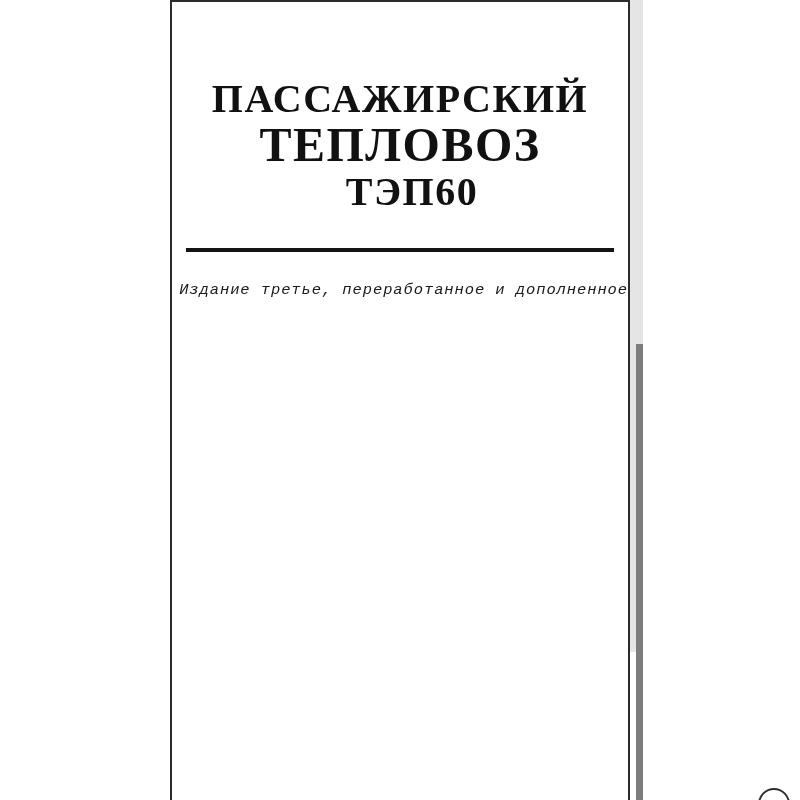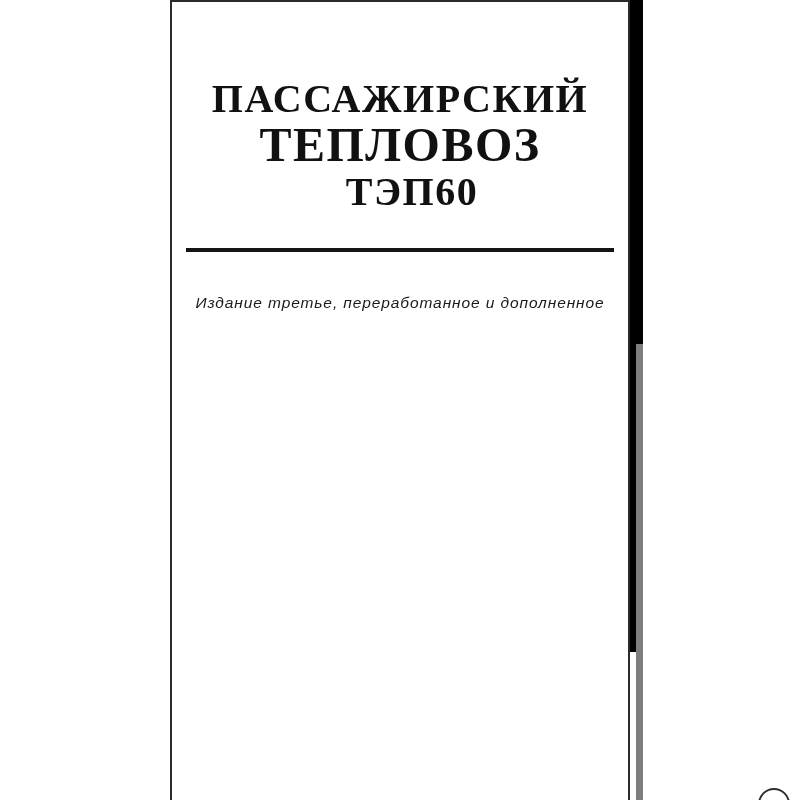--- a/index.html
+++ b/index.html
@@ -11,21 +11,21 @@
     overflow: hidden;
   }
   body {
     font-family: "Liberation Serif", serif;
   }
 
   #page-root {
     position: relative;
     width: 800px;
     height: 652px;
-    background: #000000;
+    background: #e5e5e5;
   }
 
   
   .page-sheet {
     position: absolute;
     left: 170px;
     top: 0px;
     width: 460px;
     height: 800px;
     background: #ffffff;
@@ -68,27 +68,26 @@
     top: 248px;
     height: 4px;
     background: #141414;
   }
 
   .edition-line {
     position: absolute;
     left: 0;
     right: 0;
     top: 281px;
-    text-align: center;
-    font-family: Liberation Sans, sans-serif;
+    text-align: right;
+    font-family: Liberation Mono, monospace;
     font-style: italic;
     font-size: 15.5px;
     color: #1a1a1a;
     letter-spacing: 0.9px;
-    margin-top: 13px;
   }
 
   
   .side-bar {
     position: absolute;
     left: 636px;
     top: 344px;
     width: 7px;
     height: 456px;
     background: #7d7d7d;

